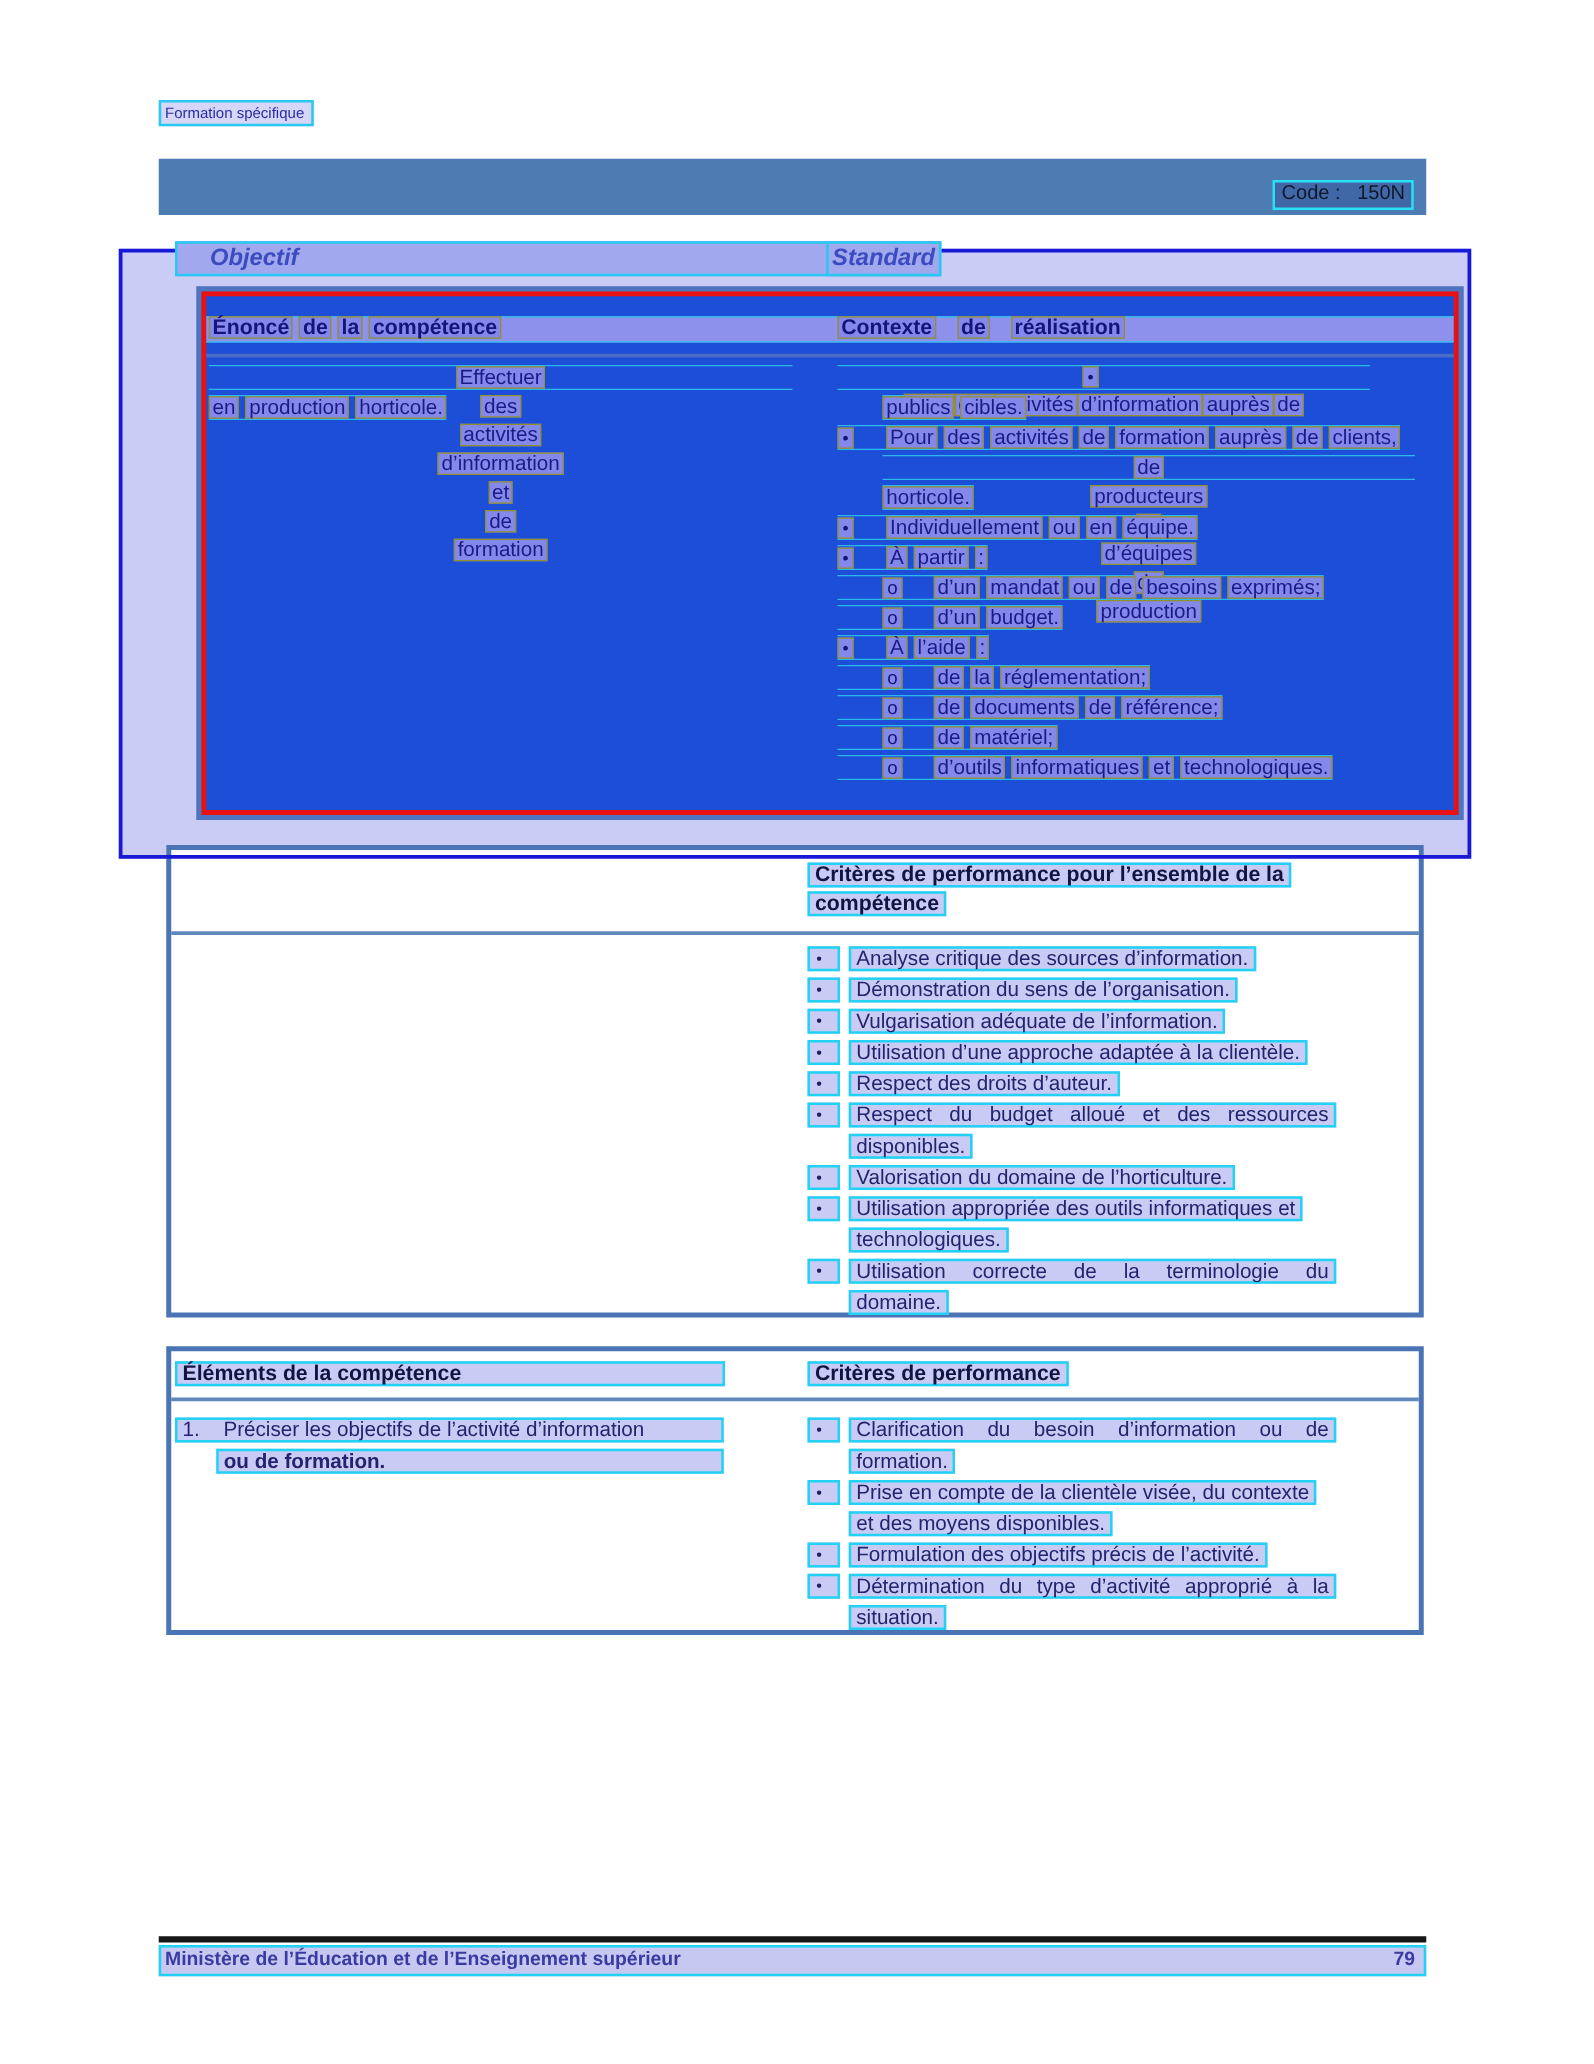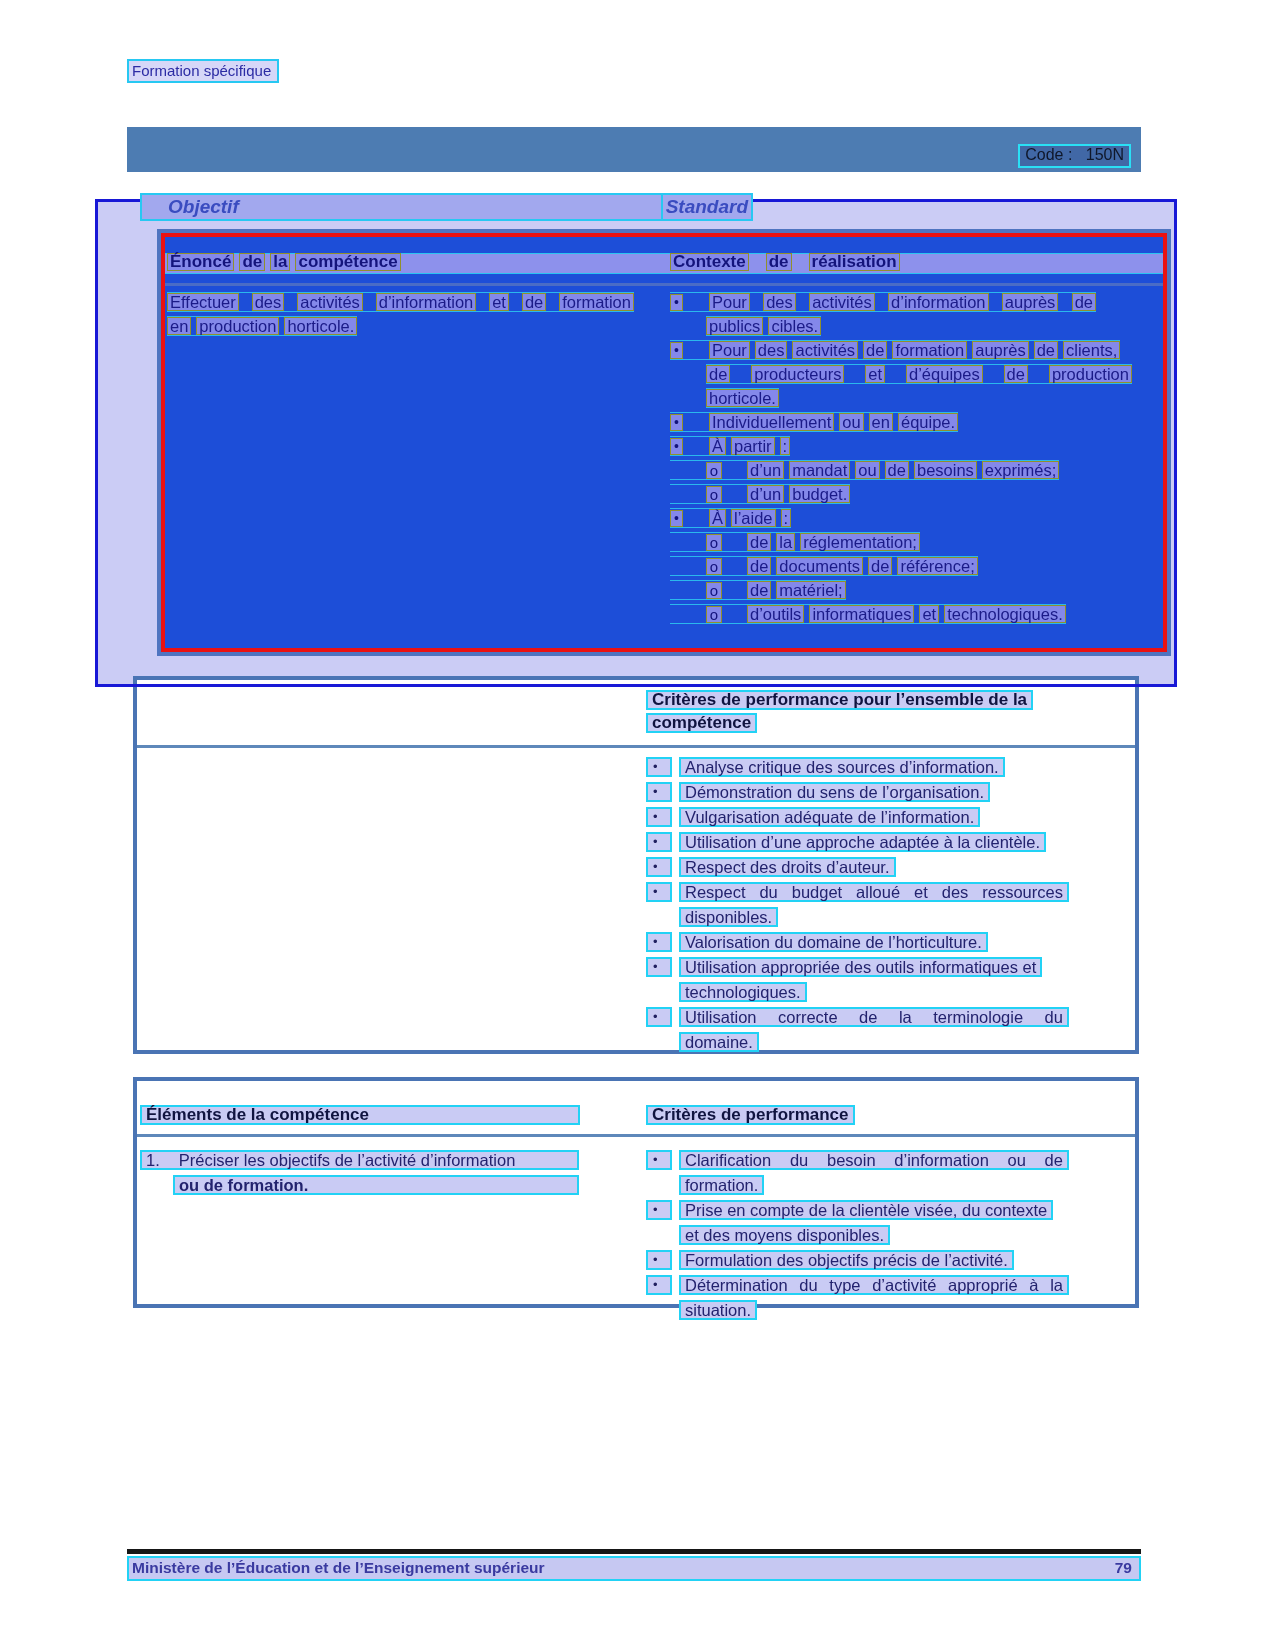--- a/index.html
+++ b/index.html
@@ -3,22 +3,22 @@
 <meta charset="utf-8">
 <style>
   * { box-sizing: border-box; margin: 0; padding: 0; }
   html,body { background:#ffffff; }
   .page {
     position: relative; width: 1275px; height: 1651px; background:#ffffff;
     font-family: "Liberation Sans", sans-serif; overflow: hidden;
   }
   
   .fs-label {
-    position:absolute; left:127px; top:59px; background:#d6d7f8;
-    border:2px solid #27c8f2; color:#2b2ba4; font-size:15px;
+    position:absolute; left:127px; top:80px; background:#d6d7f8;
+    border:2px solid #27c8f2; color:#2b2ba4; font-size:12px;
     padding:1px 6px 2px 3px;
   }
   
   .topbar {
     position:absolute; left:127px; top:127px; width:1014px; height:45px;
     background:#4d7cb2;
   }
   .code-box {
     position:absolute; right:10px; top:17px; border:2px solid #2ae0f5;
     background:rgba(40,60,140,.30); color:#0f172a; font-size:16px;
@@ -60,21 +60,21 @@
   .t1head .w1 { font-weight:bold; font-size:17px; color:#14147c; }
   .t1rule { margin-top:9px; border-top:3px solid #4a6cc6; }
   .t1body { position:relative; margin-top:6px; }
   .t1col1 { position:absolute; left:2px; top:0; width:467px; }
   .t1col2 { position:absolute; left:505px; top:0; width:426px; }
   .r {
     display:flex; gap:5px; height:20px; margin-bottom:4px; align-items:center;
     border-top:1px solid rgba(44,196,240,.9); border-bottom:1px solid rgba(44,196,240,.9);
     width:fit-content;
   }
-  .r.j { justify-content:space-between; width:100%; }
+  .r.j { justify-content:space-between; width:100%;flex-direction:column; }
   .r.cont { margin-left:36px; }
   .w1 {
     background:#8488ea; border:1px solid #90902c; padding:0 2px;
     line-height:16px; white-space:nowrap; display:inline-block;
   }
   .bul {
     background:#8488ea; border:1px solid #90902c; width:13px; text-align:center;
     color:#14147c; line-height:15px; flex:none; margin-right:21px; font-size:14px;
   }
   .bul.o { width:16px; margin-left:36px; margin-right:20px; font-size:15px; }
@@ -95,21 +95,21 @@
   .t2head { margin:10px 0 0 509px; width:460px; }
   .t2head .hl { margin-bottom:3px; }
   .wrule { margin-top:9px; border-top:3px solid #5e88ba; }
   .t2body { margin:9px 0 0 509px; width:423px; }
   .brow { display:flex; margin-bottom:5px; height:20px; }
   .brow.cont2 { margin-left:33px; }
   .bul2 {
     width:26px; background:#c9cbf4; border:2px solid #22d2f5; color:#202060;
     padding-left:5px; margin-right:7px; flex:none; line-height:15px; font-size:13px;
   }
-  .t3head { display:flex; margin:24px 0 0 3px; }
+  .t3head { display:flex; margin:8px 0 0 3px; }
   .t3head .left-h { width:440px; }
   .t3head .right-h { margin-left:66px; }
   .t3body { position:relative; margin-top:13px; height:130px; }
   .t3col1 { position:absolute; left:3px; top:0; width:445px; }
   .t3col2 { position:absolute; left:509px; top:0; width:423px; }
   .numline { width:439px; display:flex; }
   .numline .num { margin-right:19px; }
   .line2 { margin-left:33px; width:406px; margin-top:5px;font-weight:bold; }
   
   .f-rule { position:absolute; left:127px; top:1549px; width:1014px; height:5px; background:#161616; }

